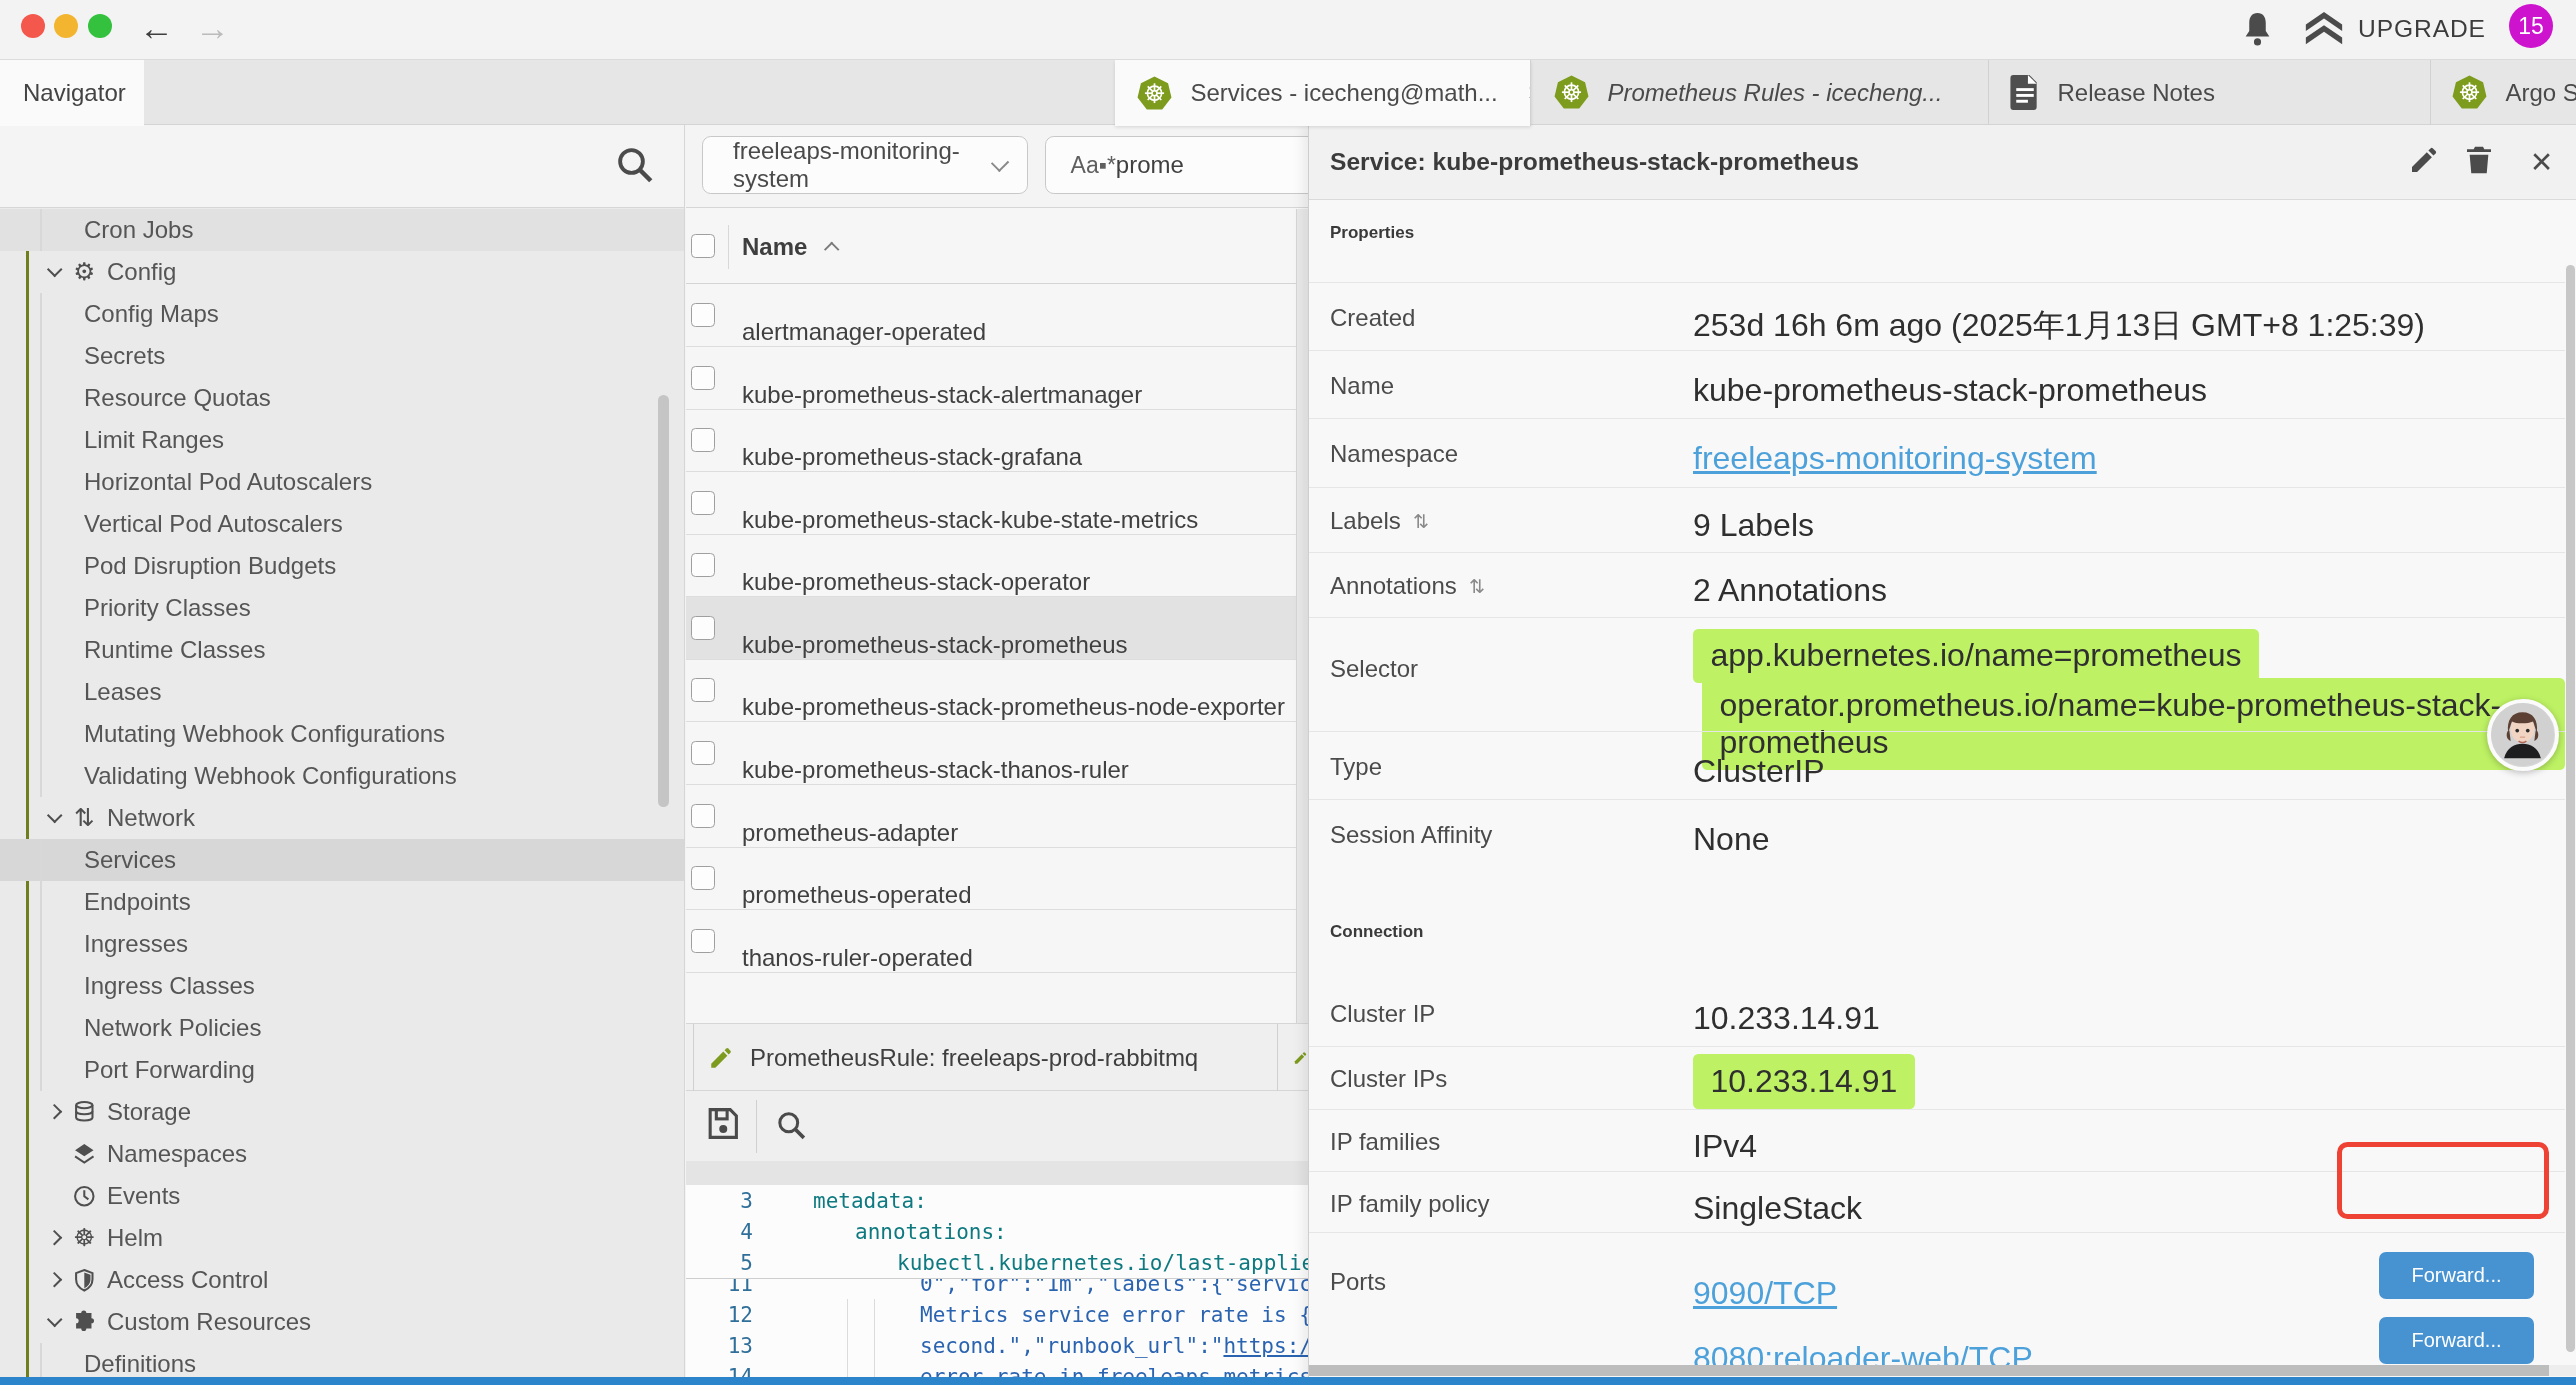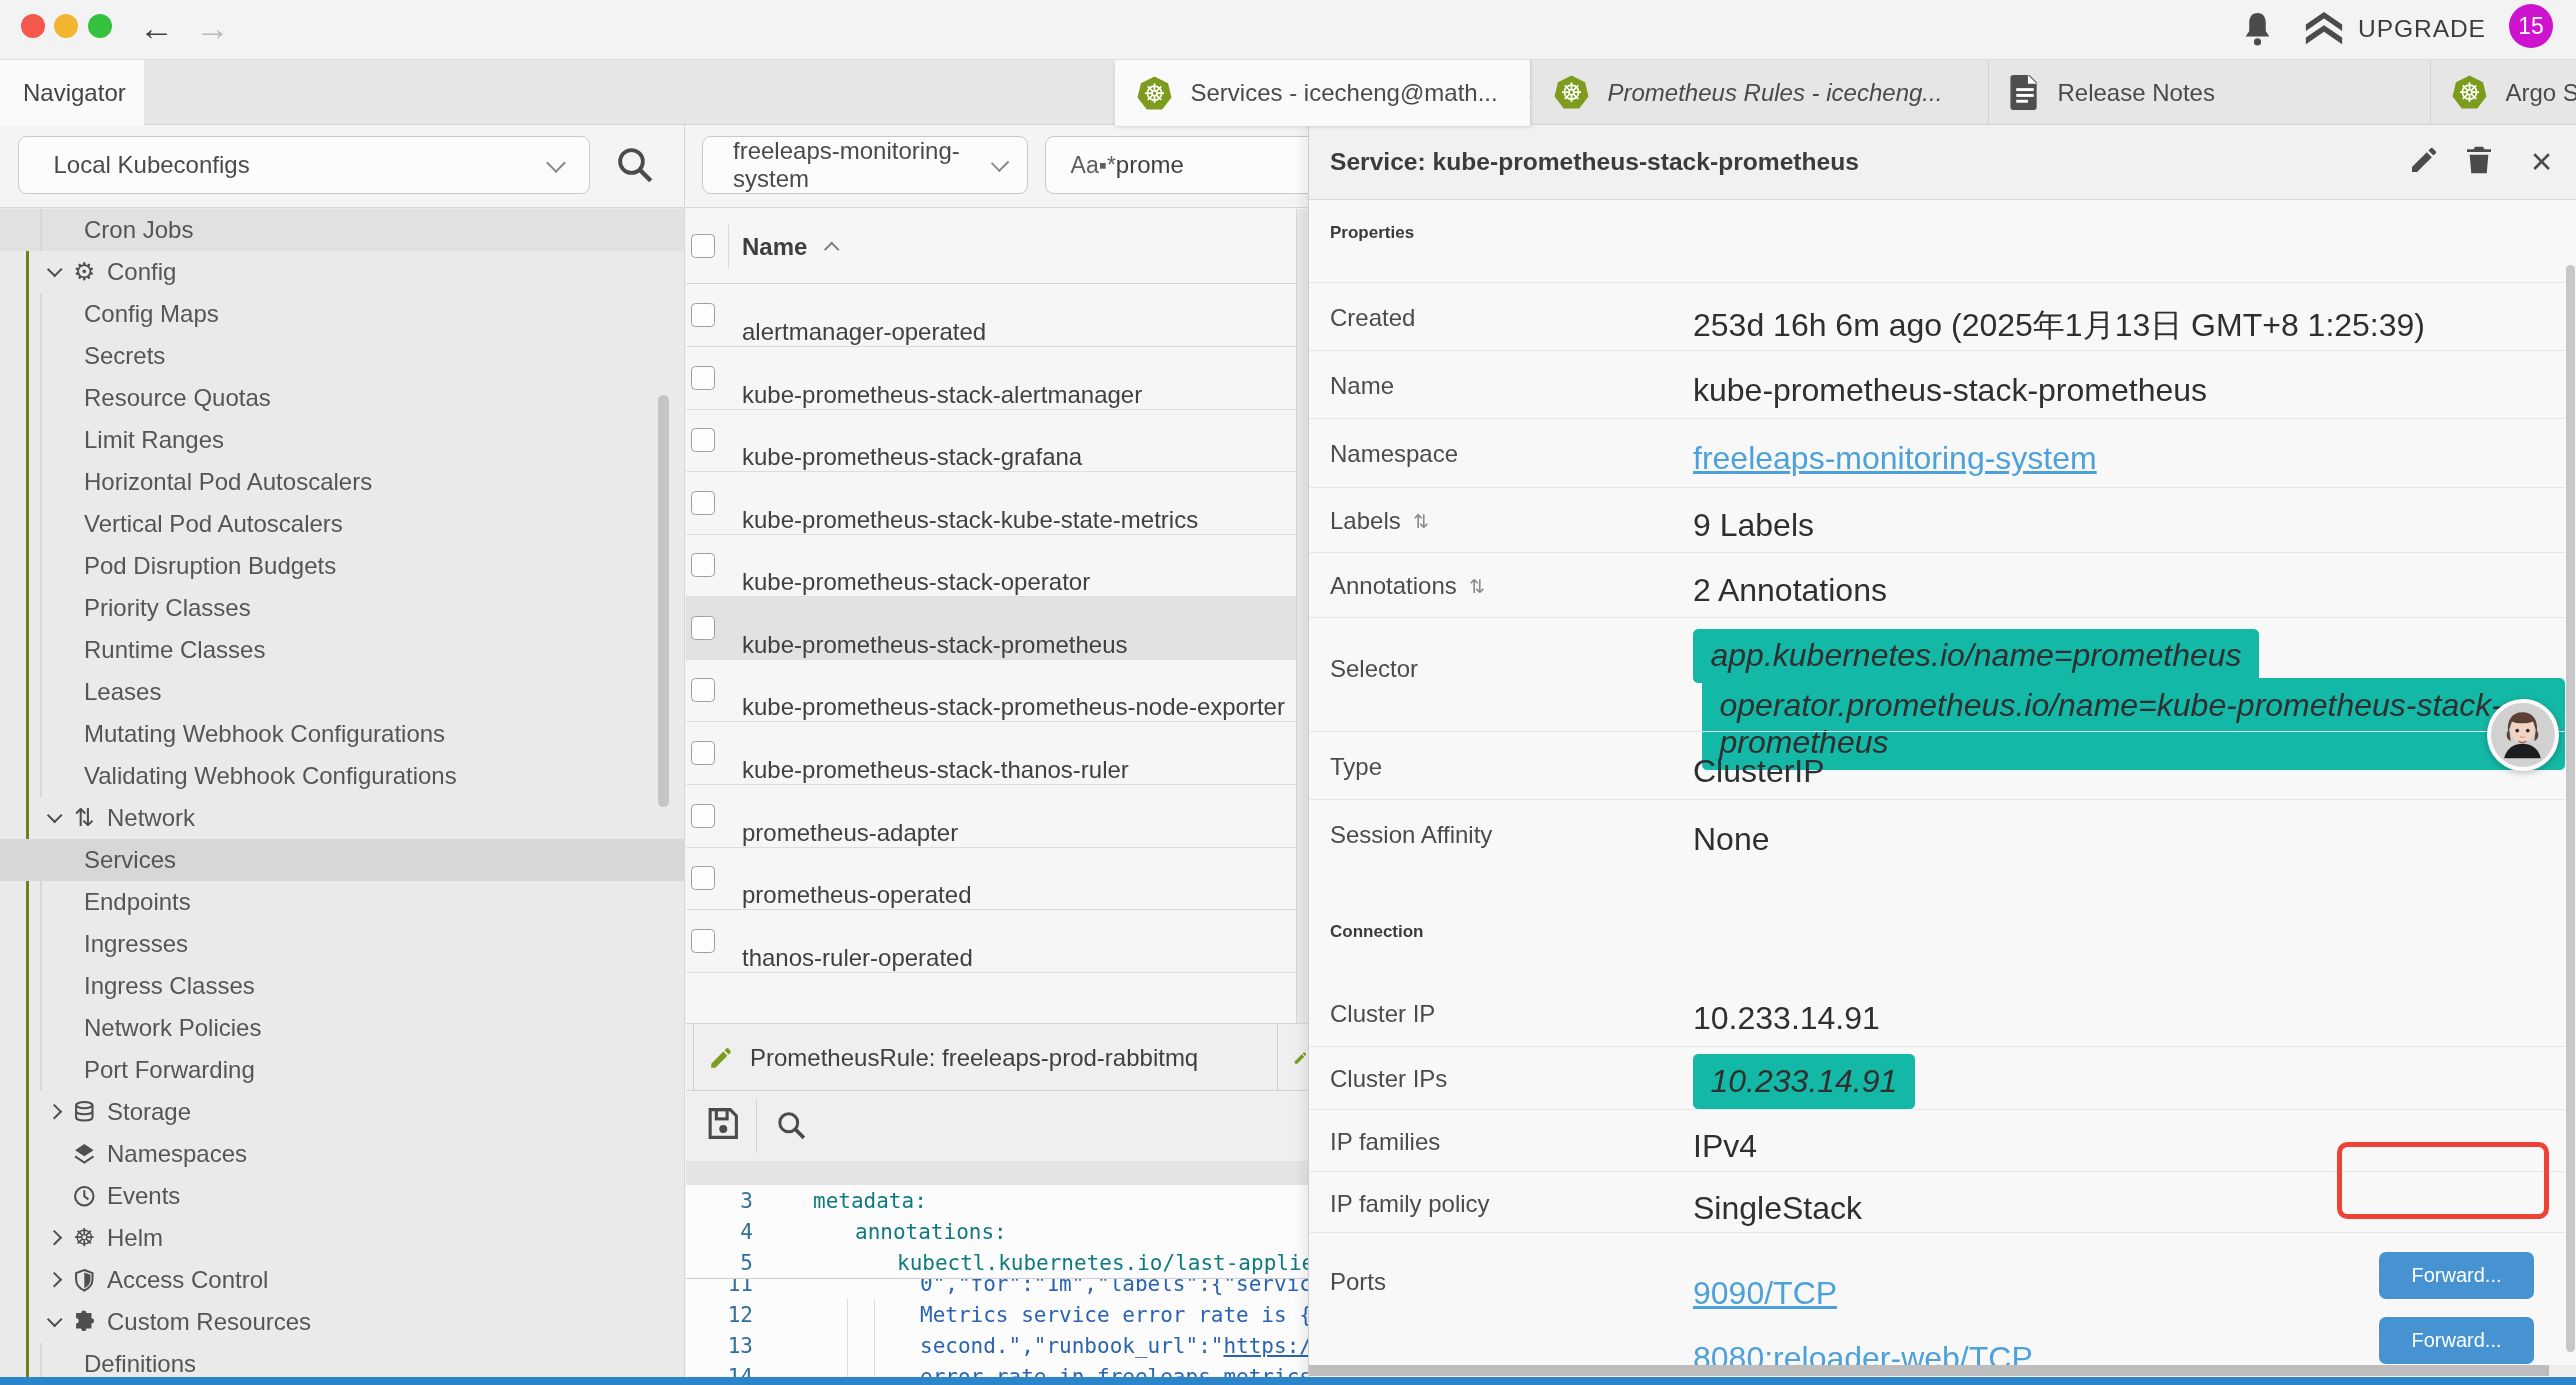--- a/index.html
+++ b/index.html
@@ -106,21 +106,21 @@
   .hicon { position:absolute; top:19px; width:35px; height:35px; color:#4b4b4b; font-size:32px; line-height:35px; text-align:center; }
   #icon-edit { left:1099px; }
   #icon-trash { left:1154px; }
   #icon-close { left:1215px; font-size:37px; }
 
   #panel-body { position:absolute; left:0; top:76px; width:1268px; height:1185px; }
   .sec-head { position:absolute; left:21px; font-size:17px; font-weight:bold; color:#3a3a3a; }
   .prow { position:absolute; left:0; width:1256px; border-top:1.8px solid #e7e6e7; }
   .plabel { position:absolute; left:21px; font-size:24px; color:#4b4b4b; display:flex; gap:12.3px; align-items:center; }
   .pvalue { position:absolute; left:384px; font-size:32px; color:#2f2f2f; }
-  .pill { background:#14b8a6; border-radius:5.3px; padding:8.8px 17.5px; display:inline-block;font-style:italic; }
+  .pill { background:#bef264; border-radius:5.3px; padding:8.8px 17.5px; display:inline-block; }
   .plink { color:#4da1da; text-decoration:underline; }
   .updown { font-size:19px; color:#8a8a8a; }
   .fwd-btn { position:absolute; left:1070px; width:155px; height:47px; background:#4793d2; border:none; border-radius:7px; color:#fff; font-size:20px; font-family:"Liberation Sans", sans-serif; }
   #red-annotation { position:absolute; left:1028px; top:1017px; width:212px; height:77px; border:5.3px solid #ee4334; border-radius:10.5px; pointer-events:none; z-index:5; }
   #panel-vscroll { position:absolute; left:1257px; top:140px; width:8.8px; height:1087px; background:#c8c7c8; border-radius:4.4px; }
   #panel-hscroll-track { position:absolute; left:0; top:1240px; width:1268px; height:10.5px; background:#eeedee; }
   #panel-hscroll-thumb { position:absolute; left:0; top:0; width:1240px; height:10.5px; background:#bebdbe; }
 
   
   #avatar { position:absolute; left:2487px; top:699px; width:72px; height:72px; border-radius:50%; background:#d7d7d7; border:4.4px solid #fbfbfb; box-shadow:0 1.8px 7px rgba(0,0,0,.25); z-index:60; overflow:hidden; }
@@ -215,24 +215,20 @@
           <line x1="16.4" y1="7.4" x2="7.6" y2="16.2"></line>
         </g>
         <circle cx="12" cy="11.8" r="1.6" fill="#7d9c1d" stroke="#fff" stroke-width="1"></circle>
       </svg>
     <span class="wtab-label">Argo Se</span>
   </div>
 </div>
 
 <div id="left-panel">
   <div id="kubeconfig-row">
-    <div class="selectbox" id="kubeconfig-select">
-      <span>Local Kubeconfigs</span>
-      <span class="chev-down"></span>
-    </div>
     <div id="sidebar-search-btn">
       <svg class="mag" width="42" height="42" viewBox="0 0 24 24">
           <circle cx="10" cy="10" r="6.5" fill="none" stroke="#4b4b4b" stroke-width="2.2"></circle>
           <line x1="15" y1="15" x2="21" y2="21" stroke="#4b4b4b" stroke-width="2.6"></line>
         </svg>
     </div>
   </div>
 
   <div id="tree">
     <div id="tree-guide-green"></div>

